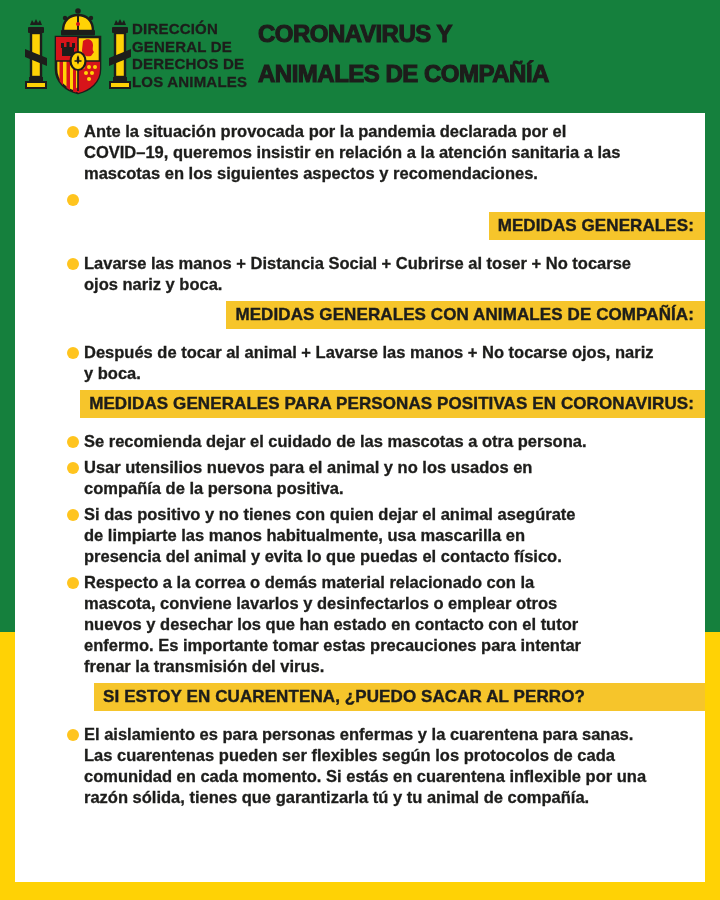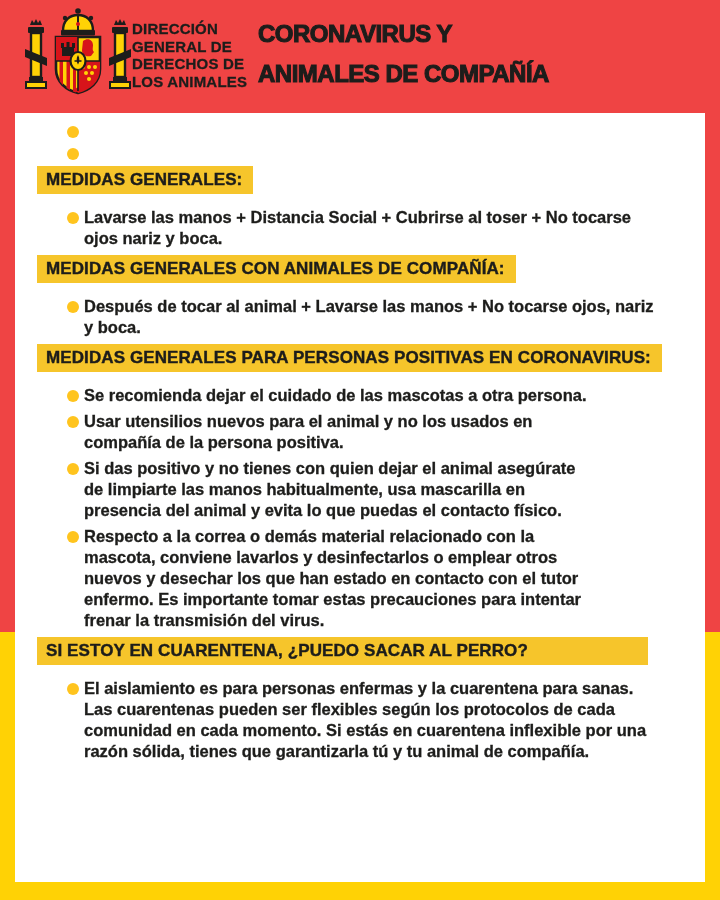--- a/index.html
+++ b/index.html
@@ -3,21 +3,21 @@
 <meta charset="utf-8">
 <style>
   html, body {
     margin: 0; padding: 0;
     width: 720px; height: 900px;
     background: #FFD205;
     overflow: hidden;
     font-family: "Liberation Sans", sans-serif;
     color: #1D1D1B;
   }
-  .poster { position: relative; width: 720px; height: 632px; background: #ef4444; }
+  .poster { position: relative; width: 720px; height: 632px; background: #15803d; }
 
   
   .header { position: absolute; left: 0; top: 0; width: 720px; height: 113px; }
   .emblem { position: absolute; left: 22px; top: 3px; }
   .org {
     position: absolute; left: 132px; top: 20px;
     font-size: 15px; font-weight: 700; line-height: 17.5px;
     letter-spacing: 0.2px; white-space: pre-line;
     -webkit-text-stroke: 0.3px #1D1D1B;
   }
@@ -42,21 +42,21 @@
   .bullet {
     flex: none; width: 12px; height: 12px; border-radius: 50%;
     background: #FFC41E; margin: 5px 5px 0 0;
   }
   .item .txt {
     font-size: 16.5px; font-weight: 700; line-height: 21px;
     white-space: pre-line; max-width: 612px;
     -webkit-text-stroke: 0.3px #1D1D1B;
   }
 
-  .heading-row { margin: 6px 0 13px 22px; }
+  .heading-row { margin: 6px 0 13px 22px; text-align: right; }
   .heading {
     display: inline-block;
     background: #F6C52B;
     padding: 4px 11px 4px 9px;
     font-size: 17px; font-weight: 700;
     letter-spacing: 0.1px;
     -webkit-text-stroke: 0.4px #1D1D1B;
   }
   .heading.wide { padding-right: 120px; }
 
@@ -143,20 +143,23 @@
 DERECHOS DE
 LOS ANIMALES</div>
     <div class="title">CORONAVIRUS Y
 ANIMALES DE COMPAÑÍA</div>
   </div>
 
   <div class="card">
 
     <div class="item">
       <span class="bullet"></span>
+      <span class="txt">Ante la situación provocada por la pandemia declarada por el
+COVID–19, queremos insistir en relación a la atención sanitaria a las
+mascotas en los siguientes aspectos y recomendaciones.</span>
     </div>
     <div class="item">
       <span class="bullet"></span>
     </div>
 
     <div class="heading-row">
       <span class="heading">MEDIDAS GENERALES:</span>
     </div>
     <div class="item">
       <span class="bullet"></span>

